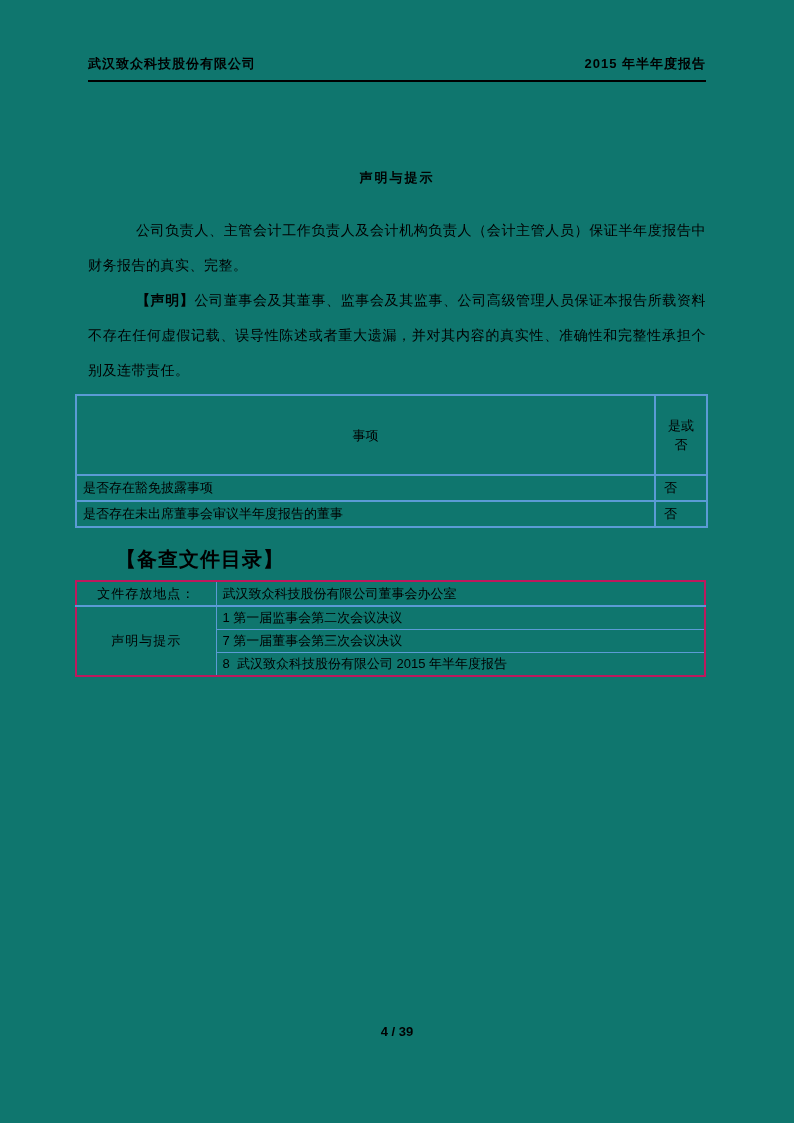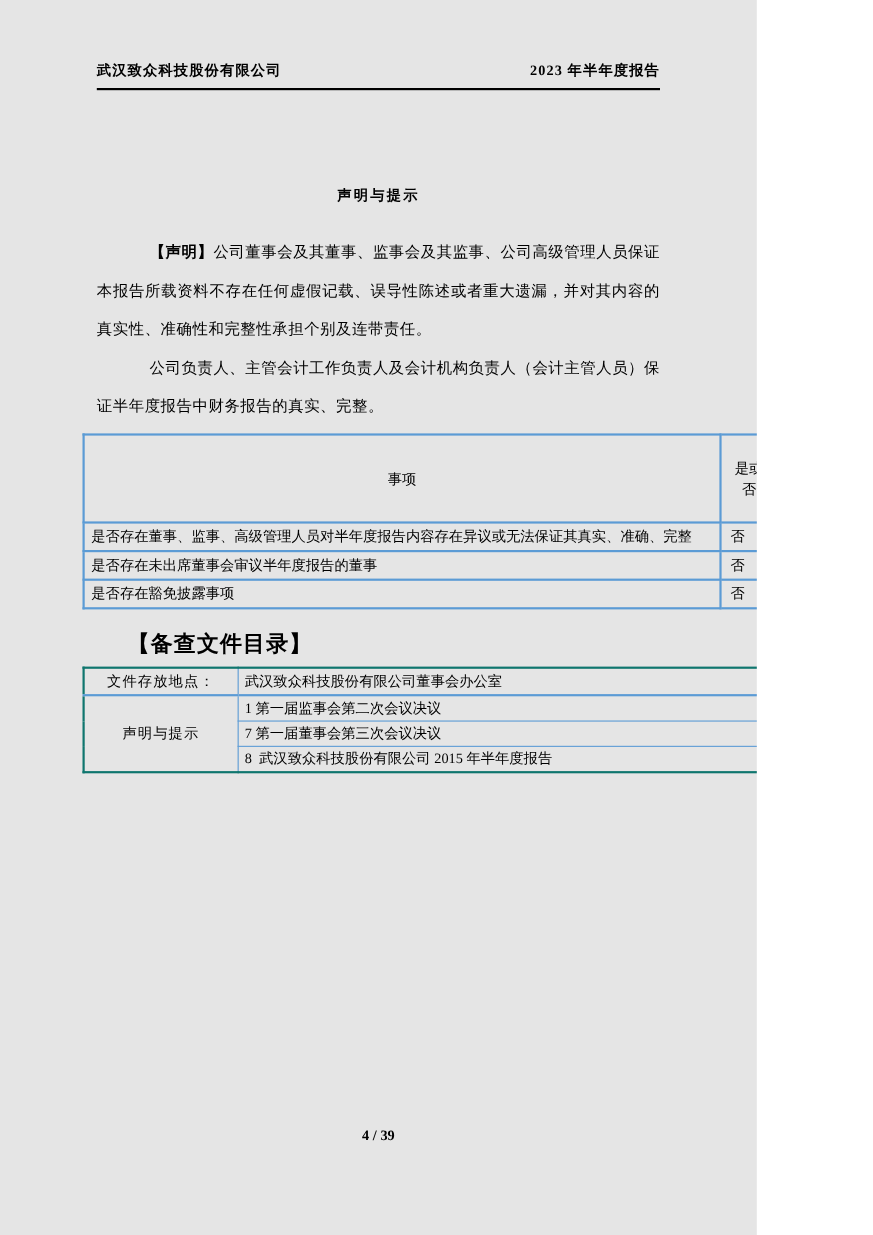--- a/index.html
+++ b/index.html
@@ -1,22 +1,22 @@
 <!DOCTYPE html>
 <html><head>
 <meta charset="utf-8">
 <style>
   * { margin: 0; padding: 0; box-sizing: border-box; }
   html, body { background: #ffffff; }
   .page {
     position: relative;
-    width: 688px;
+    width: 794px;
     height: 1123px;
-    background: #e5e5e5;
-    font-family: Liberation Serif, serif;
+    background: #0f766e;
+    font-family: Liberation Sans, sans-serif;
     color: #000000;
     overflow: hidden;
   }
   .content {
     padding: 0 88px;
   }
   
   .doc-header {
     margin-top: 55px;
     display: flex;
@@ -72,21 +72,21 @@
   .ref-heading {
     margin-top: 18px;
     margin-bottom: 7px;
     padding-left: 28px;
     font-size: 20px;
     font-weight: bold;
     letter-spacing: 1px;
   }
   .tbl-ref .col-label { width: 140px; }
   .tbl-ref td { border-width: 1px; }
-  .tbl-ref { border: 2px solid #0f766e; }
+  .tbl-ref { border: 2px solid #be185d; }
   .tbl-ref .row-location td { height: 25px; border-bottom-width: 2px; }
   .tbl-ref .row-file td { height: 22px; margin-left: 48px; }
   .tbl-ref .label-cell { text-align: center; letter-spacing: 1px; }
   .tbl-ref .value-cell { white-space: pre-wrap; }
   
   .doc-footer {
     position: absolute;
     top: 1024px;
     left: 0;
     width: 100%;
@@ -96,46 +96,42 @@
   }
 </style>
 </head>
 <body>
 
 <div class="page">
   <div class="content">
 
     <div class="doc-header">
       <span>武汉致众科技股份有限公司</span>
-      <span>2023 年半年度报告</span>
+      <span>2015 年半年度报告</span>
     </div>
 
     <div class="doc-title">声明与提示</div>
 
     <div class="para-block">
+      <p class="para">公司负责人、主管会计工作负责人及会计机构负责人（会计主管人员）保证半年度报告中财务报告的真实、完整。</p>
       <p class="para"><span class="lead">【声明】</span><span>公司董事会及其董事、监事会及其监事、公司高级管理人员保证本报告所载资料不存在任何虚假记载、误导性陈述或者重大遗漏，并对其内容的真实性、准确性和完整性承担个别及连带责任。</span></p>
-      <p class="para">公司负责人、主管会计工作负责人及会计机构负责人（会计主管人员）保证半年度报告中财务报告的真实、完整。</p>
     </div>
 
     <table class="tbl tbl-matters">
       <tbody>
           <tr class="hdr-row">
         <td class="col-item">事项</td>
         <td class="col-yesno hdr-yesno">是或否</td>
       </tr>
       <tr class="body-row">
-        <td>是否存在董事、监事、高级管理人员对半年度报告内容存在异议或无法保证其真实、准确、完整</td>
+        <td>是否存在豁免披露事项</td>
         <td class="answer">否</td>
       </tr>
       <tr class="body-row">
         <td>是否存在未出席董事会审议半年度报告的董事</td>
-        <td class="answer">否</td>
-      </tr>
-      <tr class="body-row">
-        <td>是否存在豁免披露事项</td>
         <td class="answer">否</td>
       </tr>
     </tbody>
       </table>
 
     <div class="ref-heading">【备查文件目录】</div>
 
     <table class="tbl tbl-ref">
       <tbody>
           <tr class="row-location">

